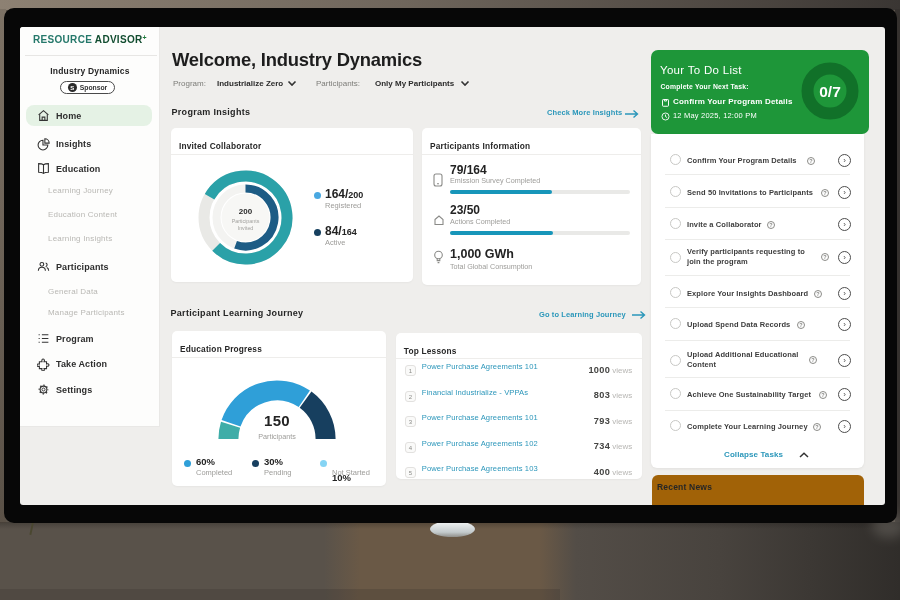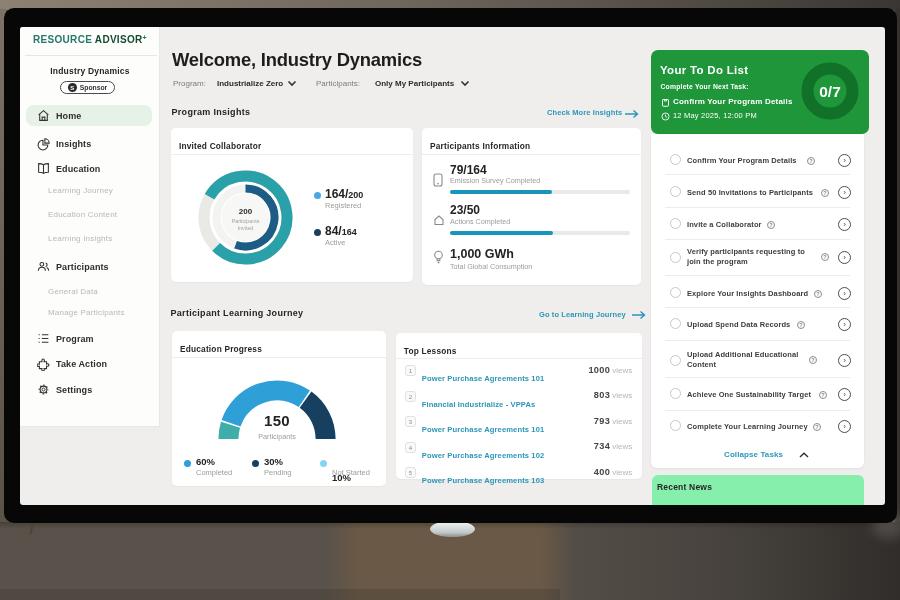--- a/index.html
+++ b/index.html
@@ -46,25 +46,25 @@
 .gray{color:#9d9c99}
 
 #todo{left:631px;top:23px;width:218px;height:84px;background:#1e9639;border-radius:7px;color:#fff}
 #tasks{left:631px;top:107px;width:213px;height:334px;background:#fff;border-radius:0 0 6px 6px;box-shadow:0 1px 3px rgba(0,0,0,.06)}
 .task{position:absolute;left:0;width:100%}
 .tchk{position:absolute;left:19px;width:11px;height:11px;border:1.6px solid #c8c8c5;border-radius:50%;background:#fff}
 .ttxt{position:absolute;left:36px;font-size:7.5px;font-weight:bold;color:#3d3d3d;letter-spacing:.1px;line-height:9.5px}
 .tq{position:absolute;width:8px;height:8px;border:1px solid #8b8b88;border-radius:50%;color:#8b8b88;font-size:5.5px;font-weight:bold;text-align:center;line-height:7px}
 .tgo{position:absolute;left:187px;width:13px;height:13px;border:1.4px solid #4d4d4d;border-radius:50%;color:#4d4d4d;font-size:8px;text-align:center;line-height:11px}
 .tsep{position:absolute;left:14px;width:185px;height:1px;background:#ececea}
-#recent{left:632px;top:448px;width:212px;height:40px;background:#86efac;border-radius:6px}
+#recent{left:632px;top:448px;width:212px;height:40px;background:#a16207;border-radius:6px}
 
 .lrow{position:absolute;left:0;width:100%;height:16px}
 .lnum{position:absolute;left:9px;top:3px;width:11px;height:11px;border:1px solid #e2e1df;border-radius:3px;background:#fafaf9;font-size:6px;color:#8a8a87;text-align:center;line-height:10px}
-.llink{position:absolute;left:26px;top:12px;font-size:7.6px;font-weight:bold;color:#2b96ba;letter-spacing:.1px}
+.llink{position:absolute;left:26px;top:0;font-size:7.6px;font-weight:normal;color:#2b96ba;letter-spacing:.1px}
 .lviews{position:absolute;right:10px;top:2.5px;font-size:8px;color:#b7b6b3}
 .lviews b{font-size:9.2px;color:#454543;letter-spacing:.3px}
 </style></head>
 <body>
 <div class="abs" id="bgtop"></div>
 <div class="abs" id="bgbot"></div>
 <div class="abs" id="bgbotedge"></div>
 <div class="abs" id="bgleft"></div>
 <div class="abs" id="bgright"></div>
 <div class="abs" style="left:0;top:522px;width:900px;height:7px;background:linear-gradient(rgba(20,18,16,.28),rgba(20,18,16,0))"></div>
@@ -254,21 +254,21 @@
         <span class="lviews"><b>734</b> views</span>
       </div>
     <div class="lrow" style="top:131.5px">
         <span class="lnum">5</span>
         <span class="llink">Power Purchase Agreements 103</span>
         <span class="lviews"><b>400</b> views</span>
       </div>
   </div>
 
   <div class="abs" id="todo">
-    <div class="abs" style="left:9px;top:13.5px;font-size:11.5px;font-weight:bold;letter-spacing:.3px">Your To Do List</div>
+    <div class="abs" style="left:9px;top:13.5px;font-size:11.5px;font-weight:normal;letter-spacing:.3px">Your To Do List</div>
     <div class="abs" style="left:9.5px;top:32.5px;font-size:6.8px;font-weight:bold;letter-spacing:.2px">Complete Your Next Task:</div>
     <svg class="abs" style="left:9.5px;top:47.5px" width="9" height="9" viewBox="0 0 12 12" fill="none" stroke="#fff" stroke-width="1.3">
         <rect x="2" y="2" width="8" height="9" rx="1"></rect>
         <path d="M4.5 2h3v2h-3z"></path>
       </svg>
     <div class="abs" style="left:22px;top:47px;font-size:8px;font-weight:bold;letter-spacing:.2px">Confirm Your Program Details</div>
     <svg class="abs" style="left:9.5px;top:61.5px" width="9" height="9" viewBox="0 0 12 12" fill="none" stroke="#fff" stroke-width="1.2">
         <circle cx="6" cy="6" r="4.7"></circle>
         <path d="M6 3.4V6l2 1.4"></path>
       </svg>

